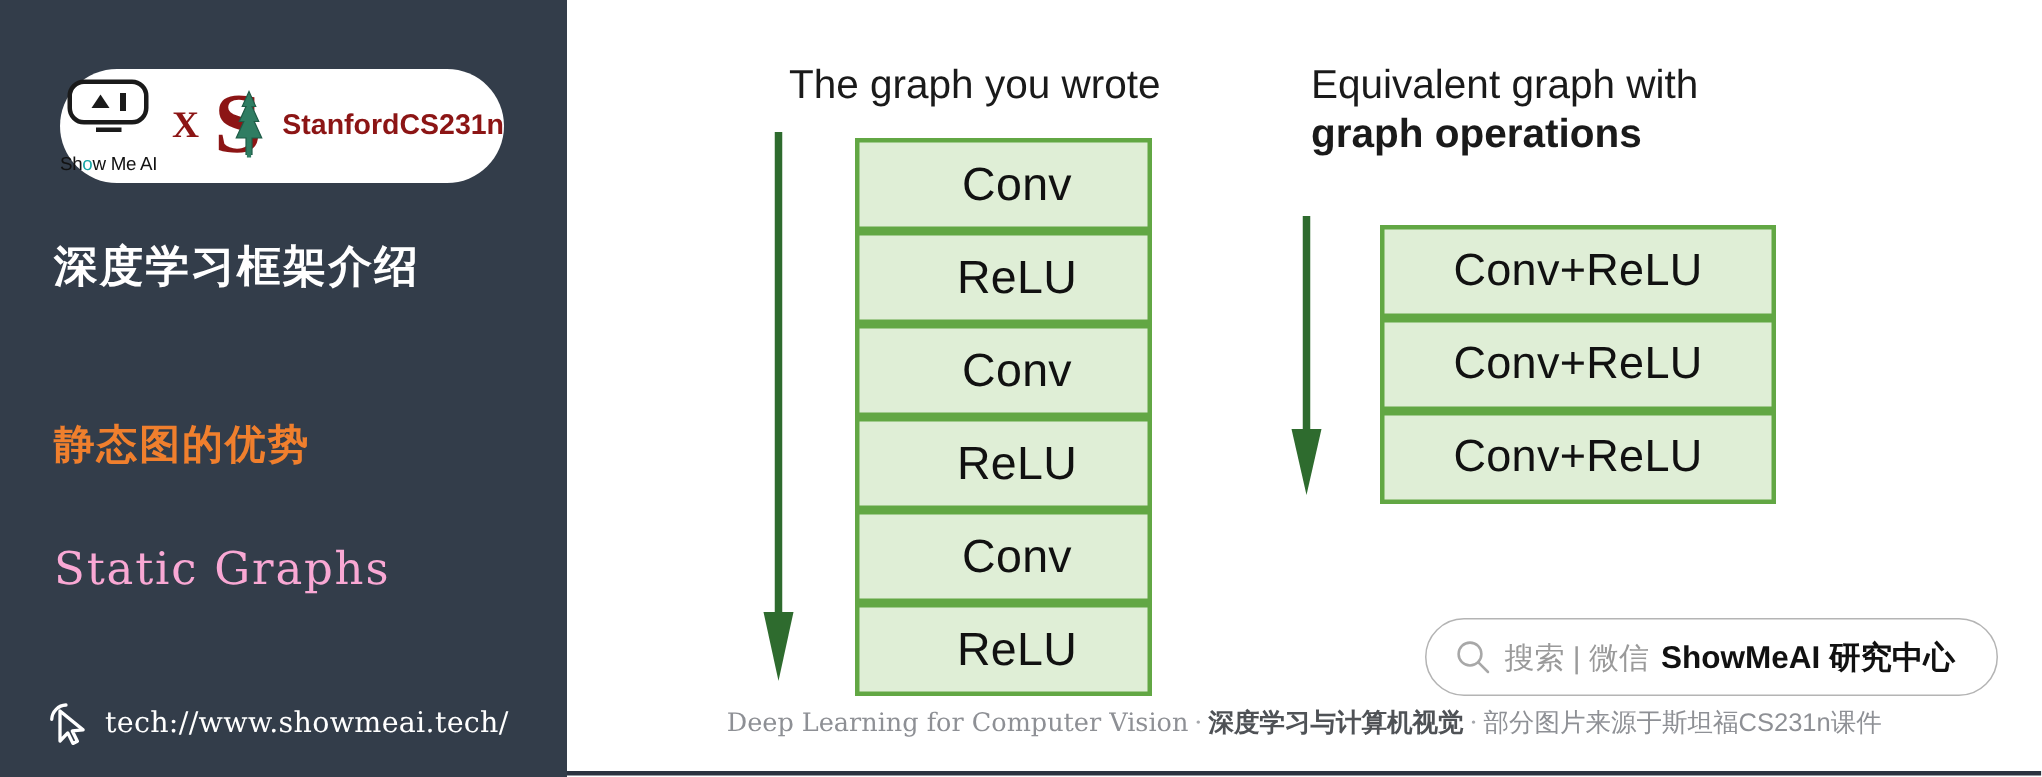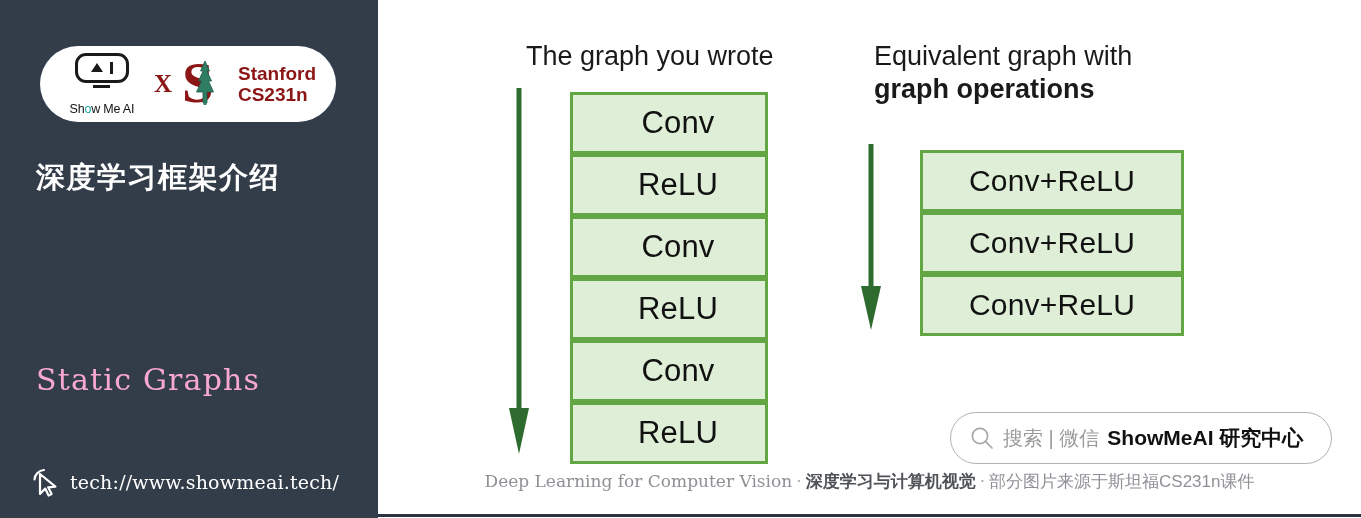--- a/index.html
+++ b/index.html
@@ -99,21 +99,21 @@
     position: absolute;
     left: 0; top: 0;
     font-size: 57px;
     line-height: 56px;
     font-weight: bold;
     color: #8C1515;
     font-family: "Liberation Serif", serif;
   }
   .stanford-words {
     display: flex;
-    flex-direction: column;
+    flex-direction: row;
     line-height: 1.12;
   }
   .stanford-words span {
     font-size: 19px;
     font-weight: bold;
     color: #8C1515;
     white-space: nowrap;
   }
 
   #side-title {
@@ -315,20 +315,21 @@
         </svg>
       </div>
 
       <div class="stanford-words">
         <span>Stanford</span>
         <span>CS231n</span>
       </div>
     </div>
 
     <div id="side-title">深度学习框架介绍</div>
+    <div id="side-sub-cn">静态图的优势</div>
     <div id="side-sub-en">Static Graphs</div>
 
     <div id="side-url-row">
       <svg width="30" height="32" viewBox="0 0 30 32">
         <path d="M14 4 A10 10 0 0 0 4.5 13.5" fill="none" stroke="#ffffff" stroke-width="2.2" stroke-linecap="round"></path>
         <path d="M10 8 L10 28 L15.2 22.6 L18.6 29.6 L21.6 28.1 L18.2 21.3 L25.4 20.6 Z" fill="none" stroke="#ffffff" stroke-width="2.2" stroke-linejoin="round"></path>
       </svg>
       <div id="side-url">tech://www.showmeai.tech/</div>
     </div>
   </div>

